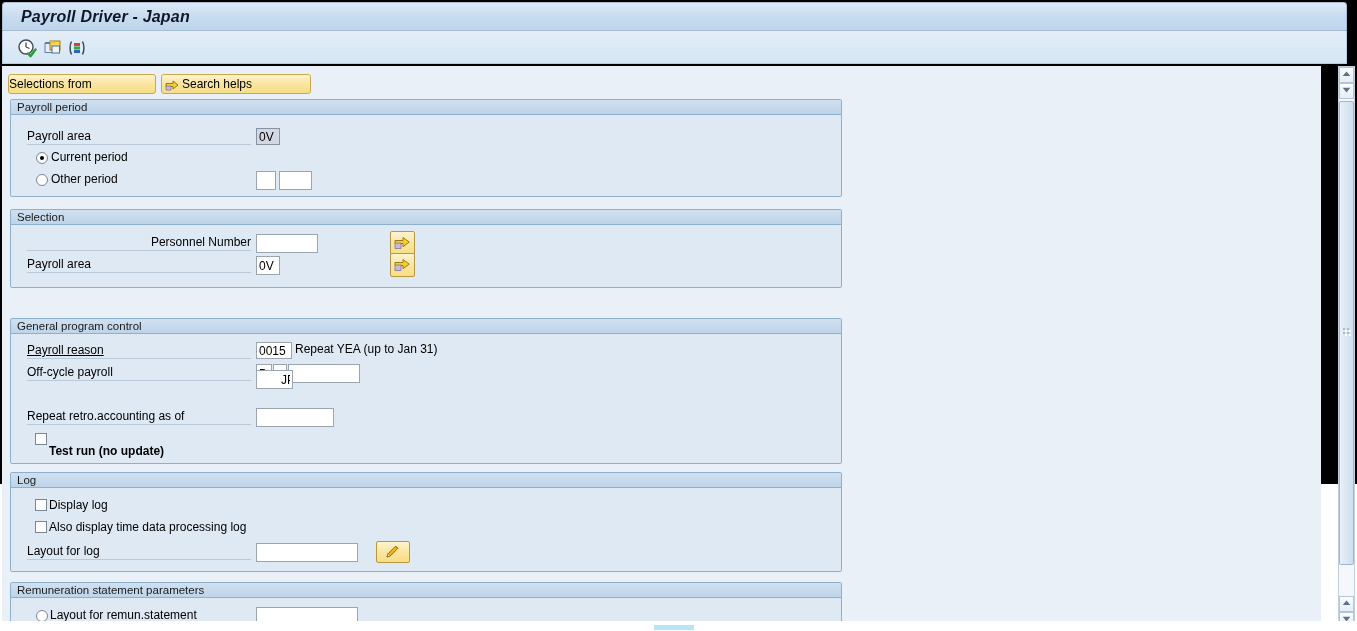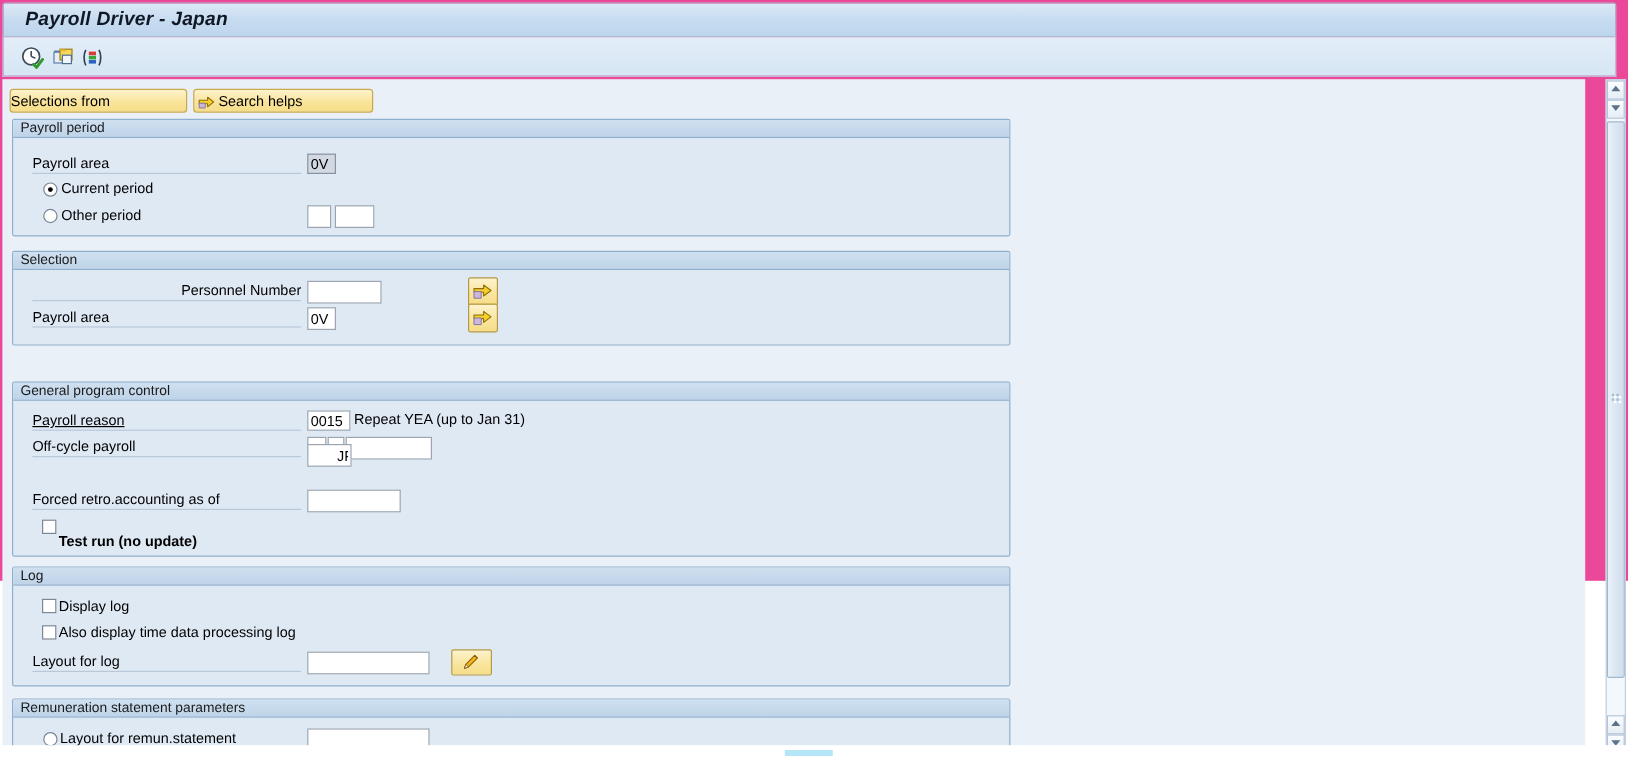--- a/index.html
+++ b/index.html
@@ -16,21 +16,21 @@
     font-size: 12px;
     color: #000000;
     position: relative;
   }
 
   
   .app-window {
     position: absolute;
     left: 0; top: 0;
     width: 1357px; height: 484px;
-    background: #ec4899;
+    background: #000000;
     box-sizing: border-box;
   }
 
   
   .titlebar {
     position: absolute;
     left: 2px; top: 2px;
     width: 1345px; height: 29px;
     background: linear-gradient(to bottom, #dce8f5 0%, #c7dcf0 50%, #bdd5ec 100%);
     border: 1px solid #a8bed6;
@@ -368,21 +368,21 @@
         <input class="inp" style="left: 245px; top: 8px; width: 36px;" value="0015">
         <div class="plainlabel" style="left:284px; top:8px;">Repeat YEA (up to Jan 31)</div>
 
         <div class="fld-label" style="left:16px; top:31px; width:224px;">Off-cycle payroll</div>
         <input class="inp" style="left: 245px; top: 30px; width: 16px; height: 19px;" value="B">
         <input class="inp" style="left: 262px; top: 30px; width: 14px; height: 19px;" value="">
         <input class="inp" style="left: 277px; top: 30px; width: 72px; height: 19px;" value="">
 
         <input class="inp" style="left: 245px; top: 36px; width: 37px; height: 19px; padding-left: 24px;" value="JP00">
 
-        <div class="fld-label" style="left:16px; top:75px; width:224px;">Forced retro.accounting as of</div>
+        <div class="fld-label" style="left:16px; top:75px; width:224px;">Repeat retro.accounting as of</div>
         <input class="inp" style="left: 245px; top: 74px; width: 78px; height: 19px;" value="">
 
         <div class="cbox" style="left:24px; top:99px;"></div>
         <div class="plainlabel" style="left:38px; top:110px;font-weight:bold;">Test run (no update)</div>
       </div>
     </div>
 
     <div class="group" style="top:406px; height:100px;">
       <div class="group-header">Log</div>
       <div class="group-body" style="height:83px;">

